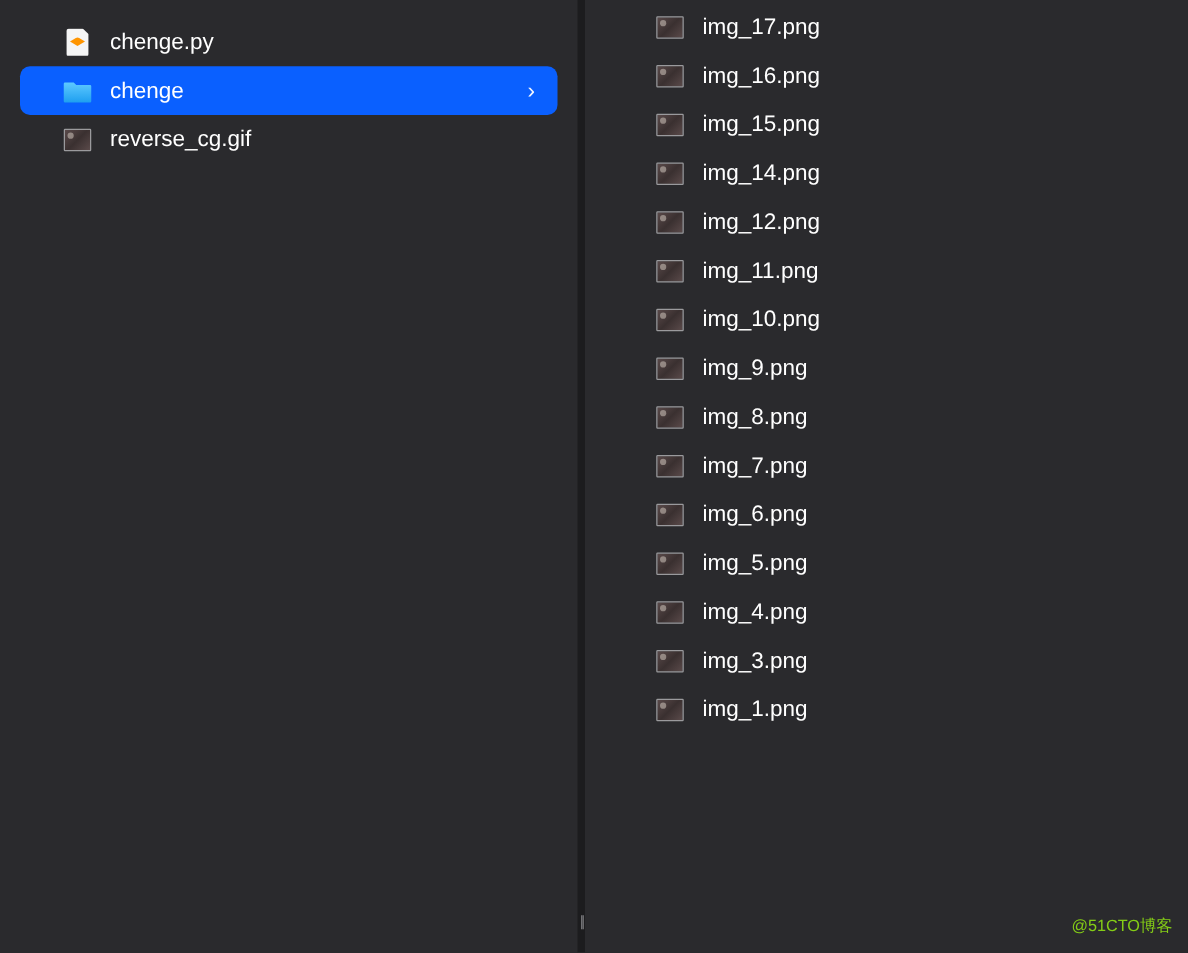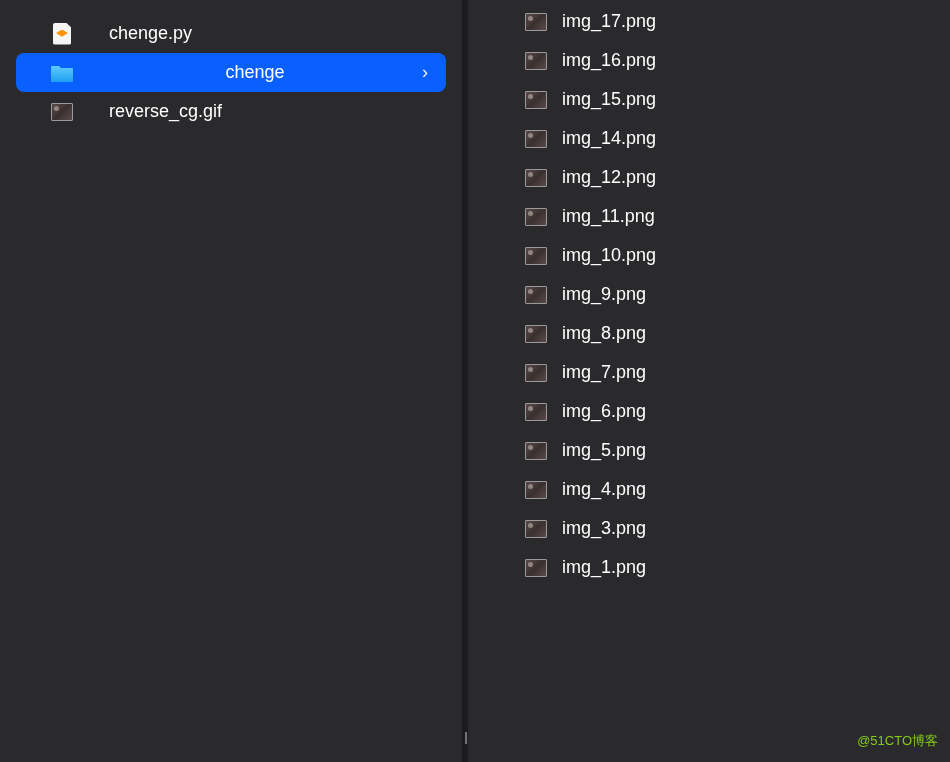--- a/index.html
+++ b/index.html
@@ -49,25 +49,23 @@
     }
     .file-row {
       display: flex;
       align-items: center;
       height: 39px;
       padding-left: 34px;
       padding-right: 18px;
       margin: 0 16px;
       border-radius: 8px;
       cursor: default;
-      gap: 21px;
     }
     .file-row.selected {
       background: #0a60ff;
-      text-align: center;
     }
     .file-row .icon-wrap {
       width: 24px;
       height: 22px;
       display: flex;
       align-items: center;
       justify-content: center;
       margin-right: 14px;
       flex-shrink: 0;
     }

